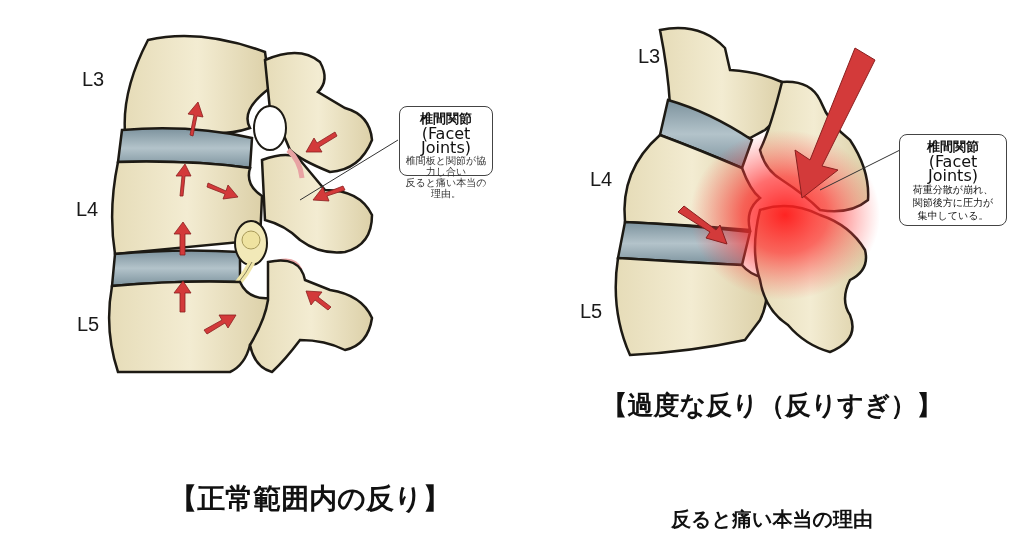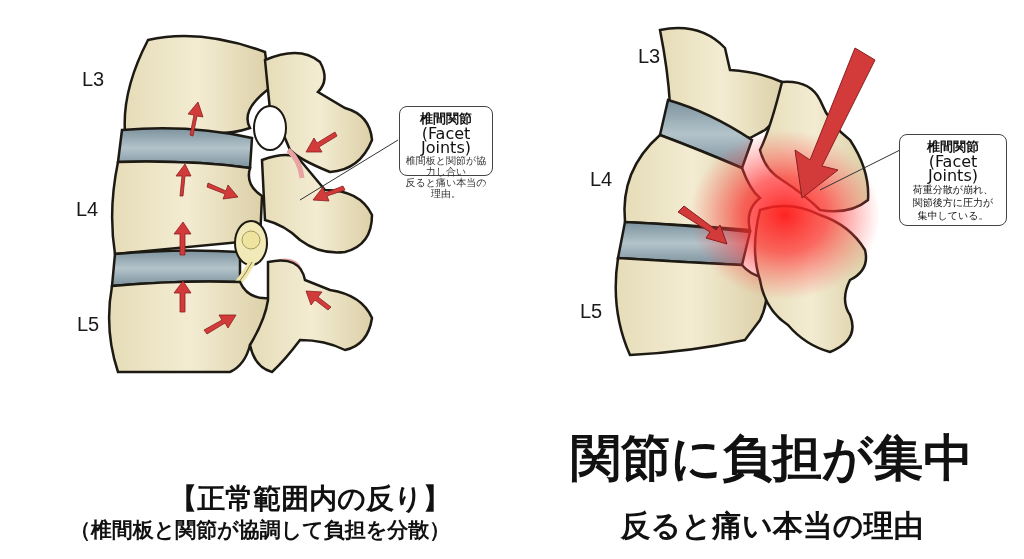--- a/index.html
+++ b/index.html
@@ -80,21 +80,20 @@
   <div class="level" style="left:77px;top:313px;">L5</div>
 
   <div class="callout callout-left" style="left:399px;top:106px;width:94px;height:70px;">
     <div class="ct">椎間関節</div>
     <div class="cs">(Facet Joints)</div>
     <div class="cd">椎間板と関節が協力し合い</div>
     <div class="cd">反ると痛い本当の理由。</div>
   </div>
 
   <div class="caption" style="left:9px;width:520px;top:480px;font-size:28px;margin-left:41px;">【正常範囲内の反り】</div>
-  <div class="caption" style="left:0;width:520px;top:516px;font-size:21px;">（椎間板と関節が協調して負担を分散）</div>
 </div>
 
 <div class="panel panel-right">
   <svg class="illus" width="504" height="390" viewBox="0 0 504 390">
     <defs>
       <linearGradient id="boneR" x1="0" x2="1" y1="0" y2="0">
         <stop offset="0" stop-color="#e6dcb8"></stop>
         <stop offset="0.5" stop-color="#f3ecd2"></stop>
         <stop offset="1" stop-color="#dcd0a8"></stop>
       </linearGradient>
@@ -138,15 +137,15 @@
   <div class="level" style="left:60px;top:300px;">L5</div>
 
   <div class="callout callout-right" style="left:379px;top:134px;width:108px;height:92px;">
     <div class="ct">椎間関節</div>
     <div class="cs">(Facet Joints)</div>
     <div class="cd">荷重分散が崩れ、</div>
     <div class="cd">関節後方に圧力が</div>
     <div class="cd">集中している。</div>
   </div>
 
-  <div class="caption" style="left:0;width:504px;top:428px;font-size:50px;line-height:60px;">関節に負担が集中</div>
-  <div class="caption" style="left:0;width:504px;top:506px;font-size:30px;">反ると痛い本当の理由</div>
+  <div class="caption" style="left:0;width:504px;top:388px;font-size:26px;">【過度な反り（反りすぎ）】</div>
+  <div class="caption" style="left:0;width:504px;top:506px;font-size:20px;">反ると痛い本当の理由</div>
 </div>
 
 </body></html>

